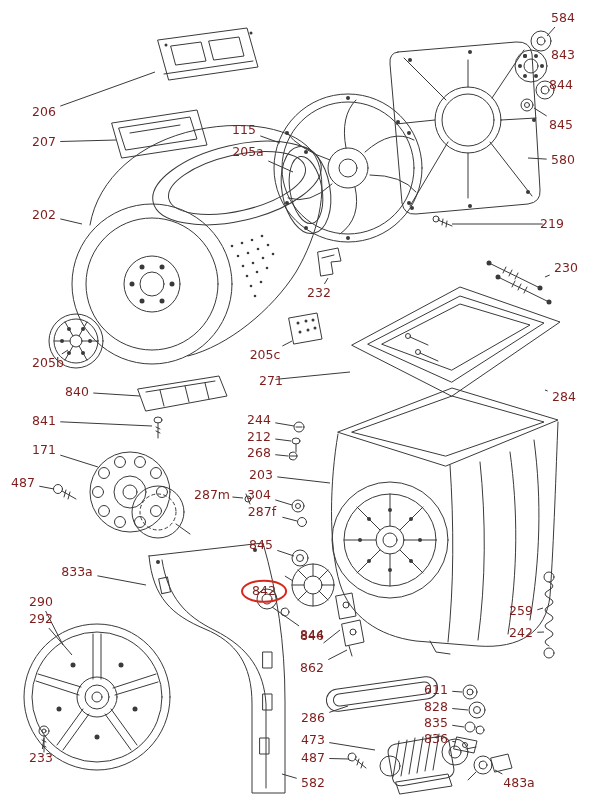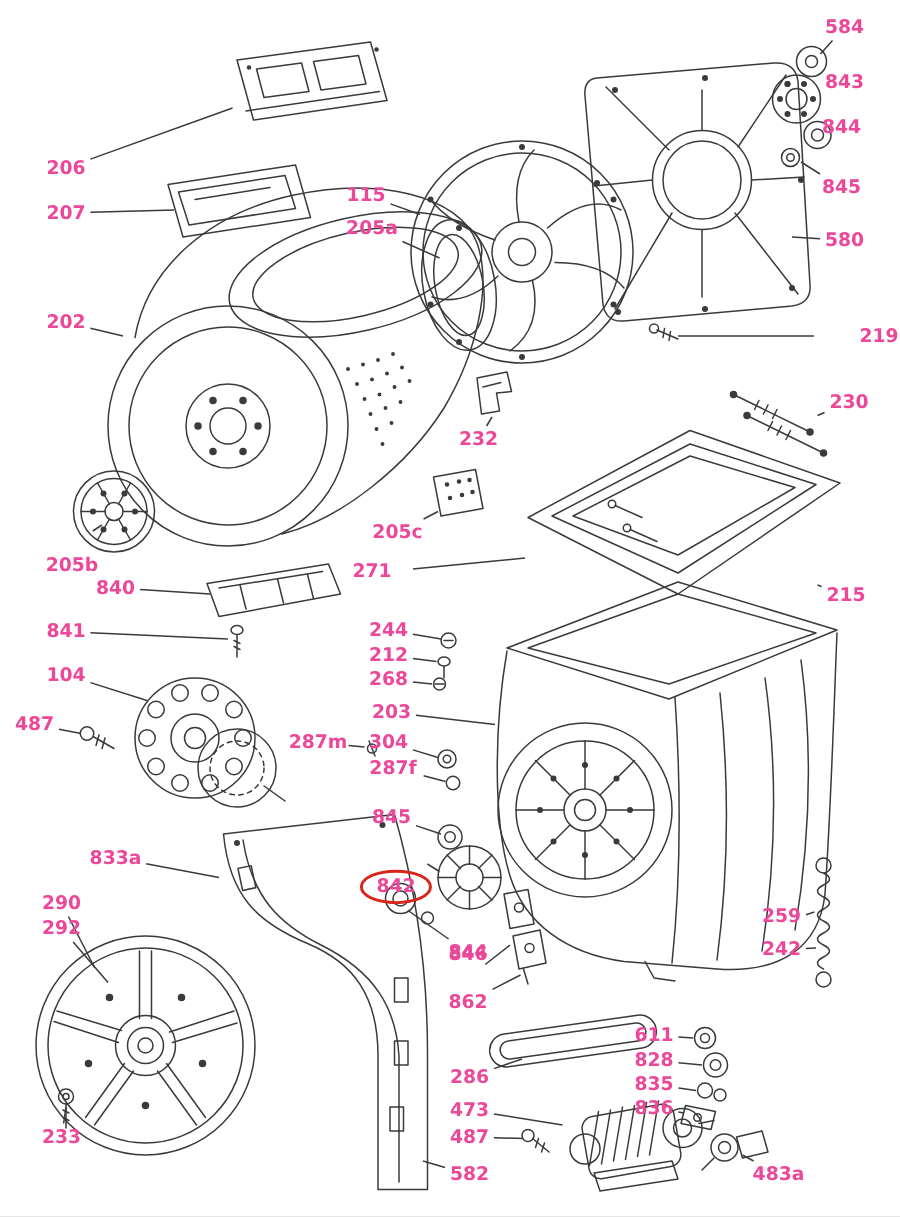--- a/index.html
+++ b/index.html
@@ -9,23 +9,22 @@
     outline:1px solid #9a9a9a;overflow:hidden;
     font-family:"DejaVu Sans","Liberation Sans",sans-serif;
   }
   .stage svg{position:absolute;left:0;top:0;}
   #art{z-index:1;}
   #leader-svg{z-index:2;}
   #leader-svg line{stroke:var(--ln);stroke-width:1;}
   #label-layer{position:absolute;left:0;top:0;width:100%;height:100%;z-index:3;}
   .part-label{
     position:absolute;transform:translate(-50%,-50%);
-    font-size:12.5px;color:#ec4899;white-space:nowrap;line-height:1;
+    font-size:12.5px;color:#7f1d1d;white-space:nowrap;line-height:1;
     background:transparent;
-    font-weight:bold;
   }
   .part-label.highlighted{
     border:2.5px solid var(--hl);
     border-radius:50%;
     padding:3px 9px;
     margin-top:28px;
   }
   #art .dot{fill:#3a3a3a;stroke:none;}
 </style>
 </head>
@@ -468,34 +467,34 @@
       <line x1="452.3" y1="708.5" x2="468" y2="710"></line>
       <line x1="452.3" y1="725.3" x2="464" y2="727"></line>
       <line x1="452.3" y1="741.4" x2="456" y2="742"></line>
       <line x1="502.4" y1="774.0" x2="495" y2="770"></line>
     </svg>
 
   <div id="label-layer">
       <div class="part-label" style="left: 44px; top: 112px;">206</div>
       <div class="part-label" style="left: 44px; top: 142px;">207</div>
       <div class="part-label" style="left: 44px; top: 215px;">202</div>
-      <div class="part-label" style="left: 48px; top: 363px; margin-top: 14px;">205b</div>
+      <div class="part-label" style="left: 48px; top: 363px;">205b</div>
       <div class="part-label" style="left: 77px; top: 392px;">840</div>
       <div class="part-label" style="left: 44px; top: 421px;">841</div>
-      <div class="part-label" style="left: 44px; top: 450px;">104</div>
+      <div class="part-label" style="left: 44px; top: 450px;">171</div>
       <div class="part-label" style="left: 23px; top: 483px;">487</div>
       <div class="part-label" style="left: 77px; top: 572px;">833a</div>
       <div class="part-label" style="left: 41px; top: 602px;">290</div>
       <div class="part-label" style="left: 41px; top: 619px;">292</div>
       <div class="part-label" style="left: 41px; top: 758px;">233</div>
       <div class="part-label" style="left: 244px; top: 130px;">115</div>
       <div class="part-label" style="left: 248px; top: 152px;">205a</div>
       <div class="part-label" style="left: 319px; top: 293px;">232</div>
       <div class="part-label" style="left: 265px; top: 355px;">205c</div>
-      <div class="part-label" style="left: 248px; top: 381px; text-align: right;">271</div>
+      <div class="part-label" style="left: 271px; top: 381px; text-align: right;">271</div>
       <div class="part-label" style="left: 259px; top: 420px;">244</div>
       <div class="part-label" style="left: 259px; top: 437px;">212</div>
       <div class="part-label" style="left: 259px; top: 453px;">268</div>
       <div class="part-label" style="left: 261px; top: 475px;">203</div>
       <div class="part-label" style="left: 212px; top: 495px;">287m</div>
       <div class="part-label" style="left: 259px; top: 495px;">304</div>
       <div class="part-label" style="left: 262px; top: 512px;">287f</div>
       <div class="part-label" style="left: 261px; top: 545px;">845</div>
       <div class="part-label highlighted" style="left: 264px; top: 563px;">842</div>
       <div class="part-label" style="left: 312px; top: 635px;">844</div>
@@ -503,23 +502,23 @@
       <div class="part-label" style="left: 312px; top: 668px; text-align: right;">862</div>
       <div class="part-label" style="left: 313px; top: 718px;">286</div>
       <div class="part-label" style="left: 313px; top: 740px;">473</div>
       <div class="part-label" style="left: 313px; top: 758px;">487</div>
       <div class="part-label" style="left: 313px; top: 783px;">582</div>
       <div class="part-label" style="left: 563px; top: 18px;">584</div>
       <div class="part-label" style="left: 563px; top: 55px;">843</div>
       <div class="part-label" style="left: 561px; top: 85px;">844</div>
       <div class="part-label" style="left: 561px; top: 125px;">845</div>
       <div class="part-label" style="left: 563px; top: 160px;">580</div>
-      <div class="part-label" style="left: 586px; top: 224px;">219</div>
+      <div class="part-label" style="left: 552px; top: 224px;">219</div>
       <div class="part-label" style="left: 566px; top: 268px;">230</div>
-      <div class="part-label" style="left: 564px; top: 397px;">215</div>
+      <div class="part-label" style="left: 564px; top: 397px;">284</div>
       <div class="part-label" style="left: 521px; top: 611px; text-align: center;">259</div>
       <div class="part-label" style="left: 521px; top: 633px;">242</div>
       <div class="part-label" style="left: 436px; top: 690px;">611</div>
       <div class="part-label" style="left: 436px; top: 707px;">828</div>
       <div class="part-label" style="left: 436px; top: 723px;">835</div>
       <div class="part-label" style="left: 436px; top: 739px;">836</div>
       <div class="part-label" style="left: 519px; top: 783px;">483a</div>
     </div>
 </div>
 

